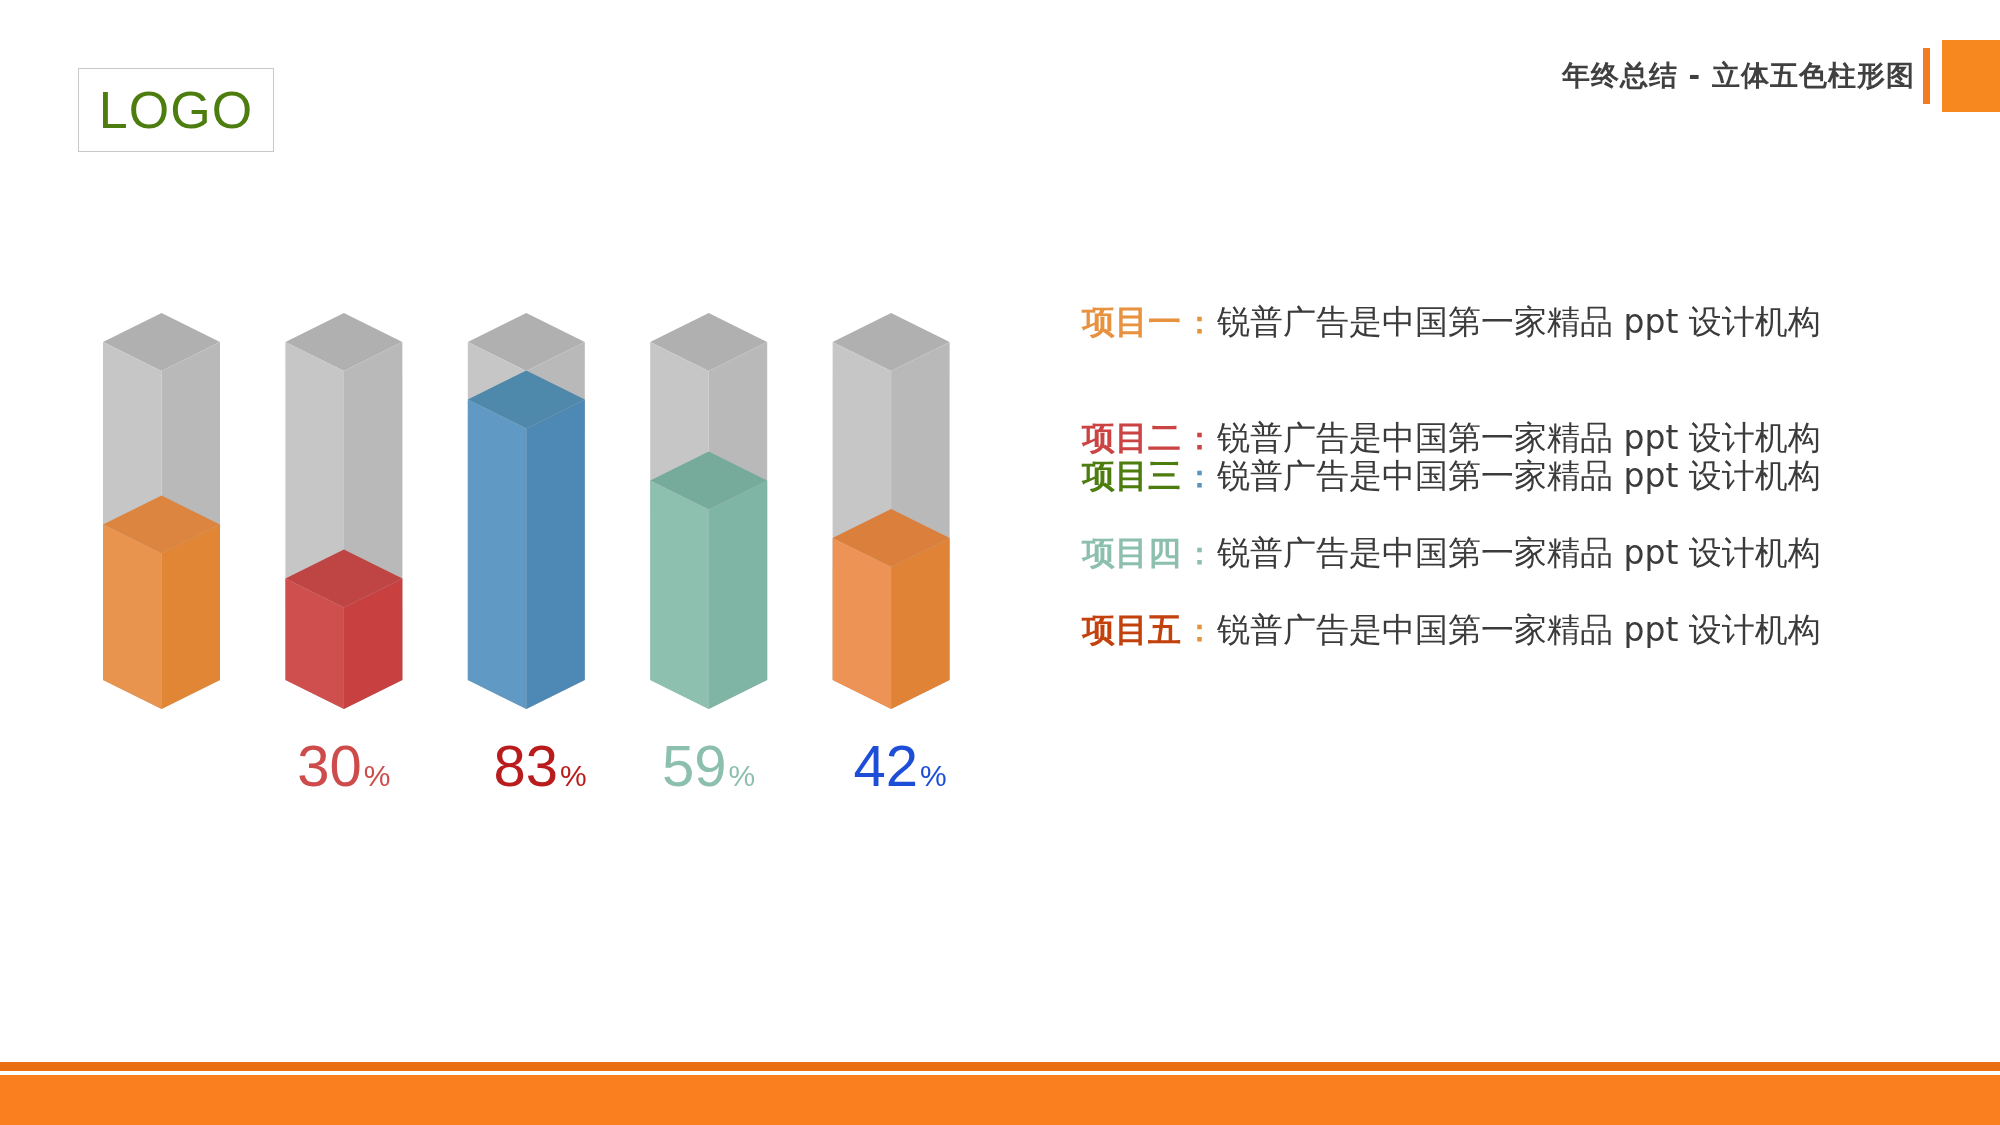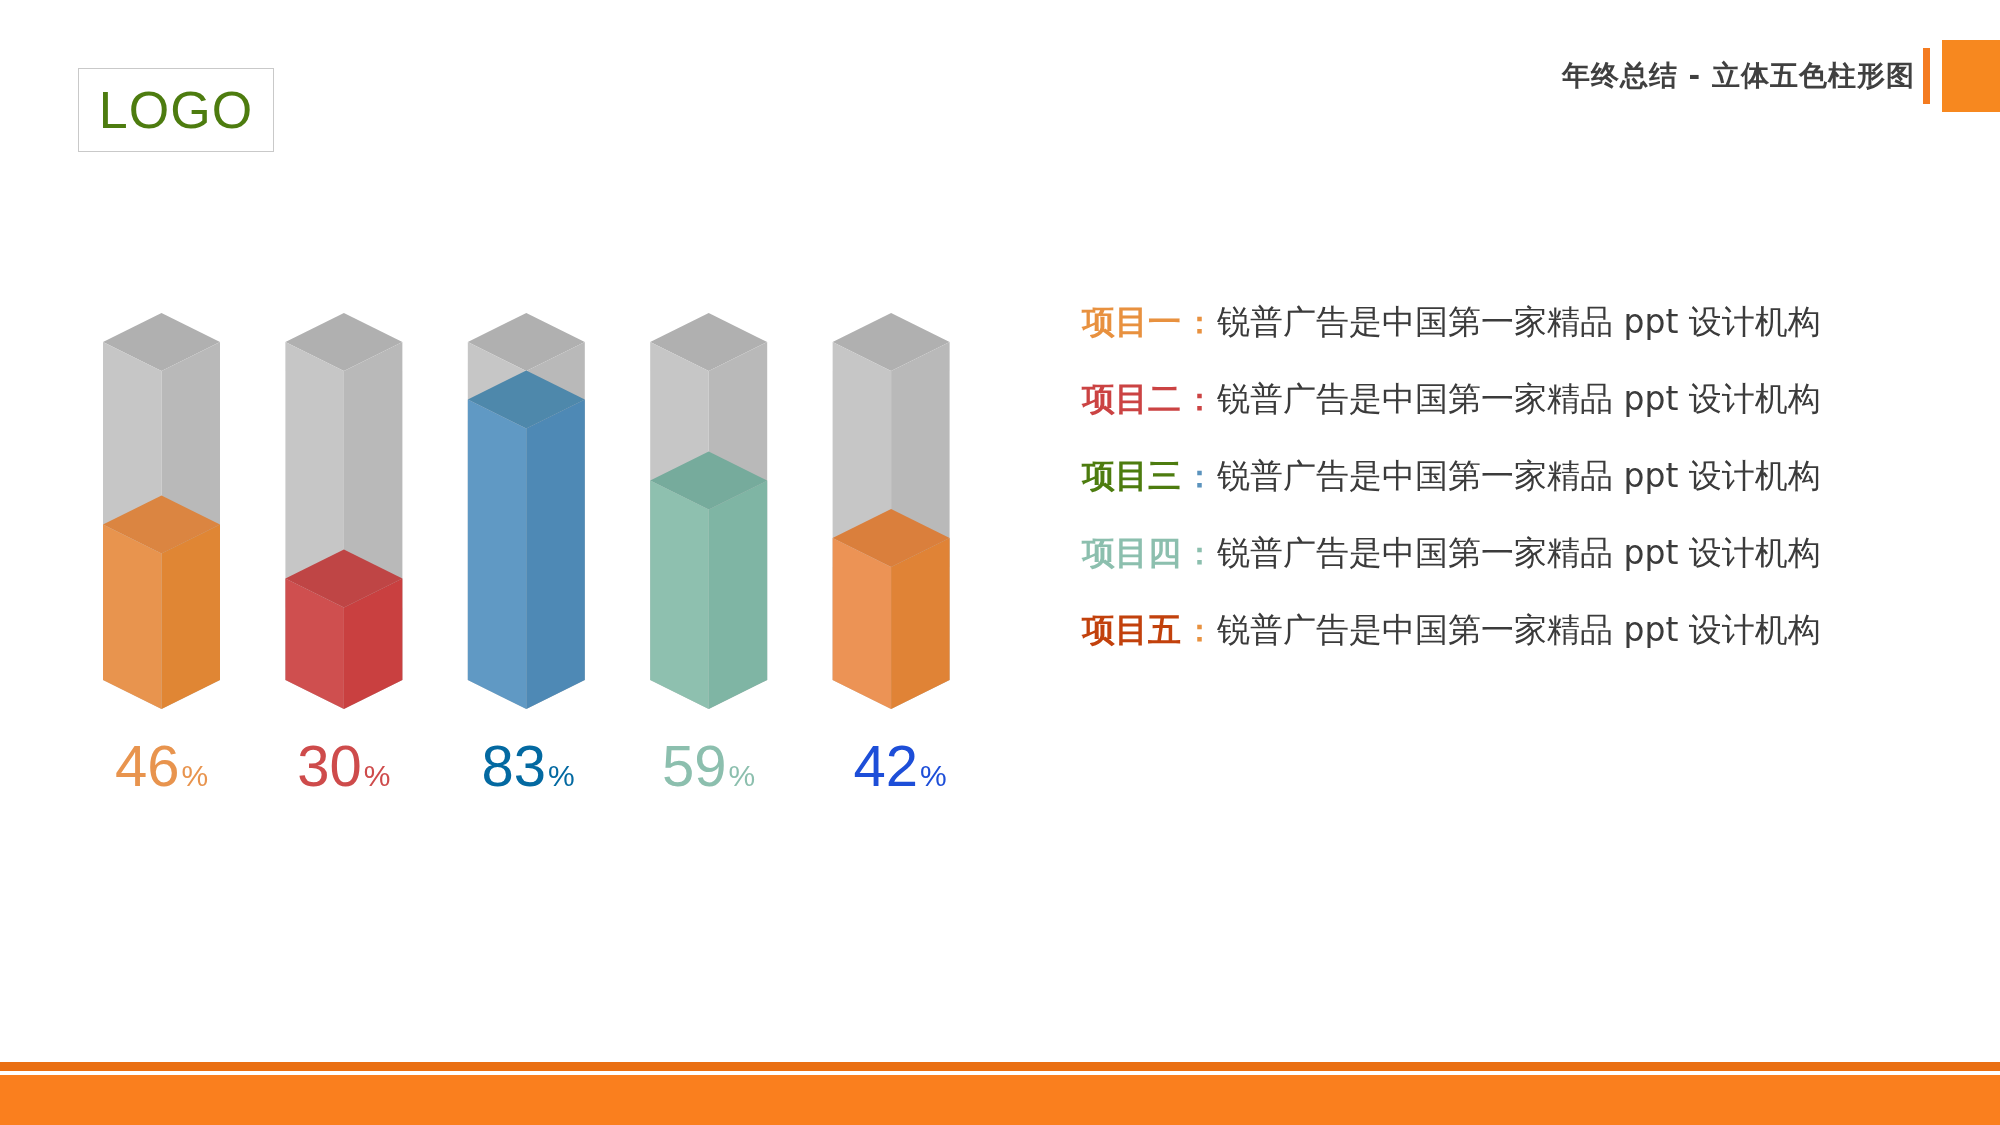--- a/index.html
+++ b/index.html
@@ -194,35 +194,34 @@
         </g>
         <g>
           <polygon points="891.10,313.00 949.60,342.00 891.10,371.00 832.60,342.00" fill="#b0b0b0" shape-rendering="geometricPrecision"></polygon>
           <polygon points="832.60,342.00 891.10,371.00 891.10,709.00 832.60,680.00" fill="#c6c6c6" shape-rendering="geometricPrecision"></polygon>
           <polygon points="891.10,371.00 949.60,342.00 949.60,680.00 891.10,709.00" fill="#b9b9b9" shape-rendering="geometricPrecision"></polygon>
           <polygon points="891.10,509.04 949.60,538.04 891.10,567.04 832.60,538.04" fill="#da7f3c" shape-rendering="geometricPrecision"></polygon>
           <polygon points="832.60,538.04 891.10,567.04 891.10,709.00 832.60,680.00" fill="#ec9355" shape-rendering="geometricPrecision"></polygon>
           <polygon points="891.10,567.04 949.60,538.04 949.60,680.00 891.10,709.00" fill="#e08336" shape-rendering="geometricPrecision"></polygon>
         </g>
       </svg>
-  <div class="pct-label" style="left: 51.5px; top: 737px; width: 220px; color: rgb(232, 148, 78);"><span class="pct-num">46</span><span class="pct-sign">%</span></div>
       <div class="pct-label" style="left: 233.9px; top: 737px; width: 220px; color: rgb(206, 75, 75);"><span class="pct-num">30</span><span class="pct-sign">%</span></div>
-      <div class="pct-label" style="left: 418px; top: 737px; width: 220px; color: #0369a1;"><span class="pct-num">83</span><span class="pct-sign">%</span></div>
+      <div class="pct-label" style="left: 430px; top: 737px; width: 220px; color: #b91c1c;"><span class="pct-num">83</span><span class="pct-sign">%</span></div>
       <div class="pct-label" style="left: 598.7px; top: 737px; width: 220px; color: rgb(140, 191, 174);"><span class="pct-num">59</span><span class="pct-sign">%</span></div>
       <div class="pct-label" style="left: 790px; top: 737px; width: 220px; color: #1d4ed8;"><span class="pct-num">42</span><span class="pct-sign">%</span></div>
     </div>
 
   <div id="legend">
       <div class="legend-row">
         <span class="legend-key" style="color: rgb(232, 145, 63);">项目一</span>
         <span class="legend-colon" style="color: rgb(232, 145, 63);">：</span>
         <span class="legend-desc">锐普广告是中国第一家精品 ppt 设计机构</span>
       </div>
       <div class="legend-row">
-        <span class="legend-key" style="color: rgb(203, 67, 67);">项目二</span>
+        <span class="legend-key" style="color: rgb(203, 67, 67); margin-top: 39px;">项目二</span>
         <span class="legend-colon" style="color: rgb(203, 67, 67);">：</span>
         <span class="legend-desc">锐普广告是中国第一家精品 ppt 设计机构</span>
       </div>
       <div class="legend-row">
         <span class="legend-key" style="color: #4d7c0f;">项目三</span>
         <span class="legend-colon" style="color: rgb(91, 147, 189);">：</span>
         <span class="legend-desc">锐普广告是中国第一家精品 ppt 设计机构</span>
       </div>
       <div class="legend-row">
         <span class="legend-key" style="color: rgb(140, 191, 174);">项目四</span>

